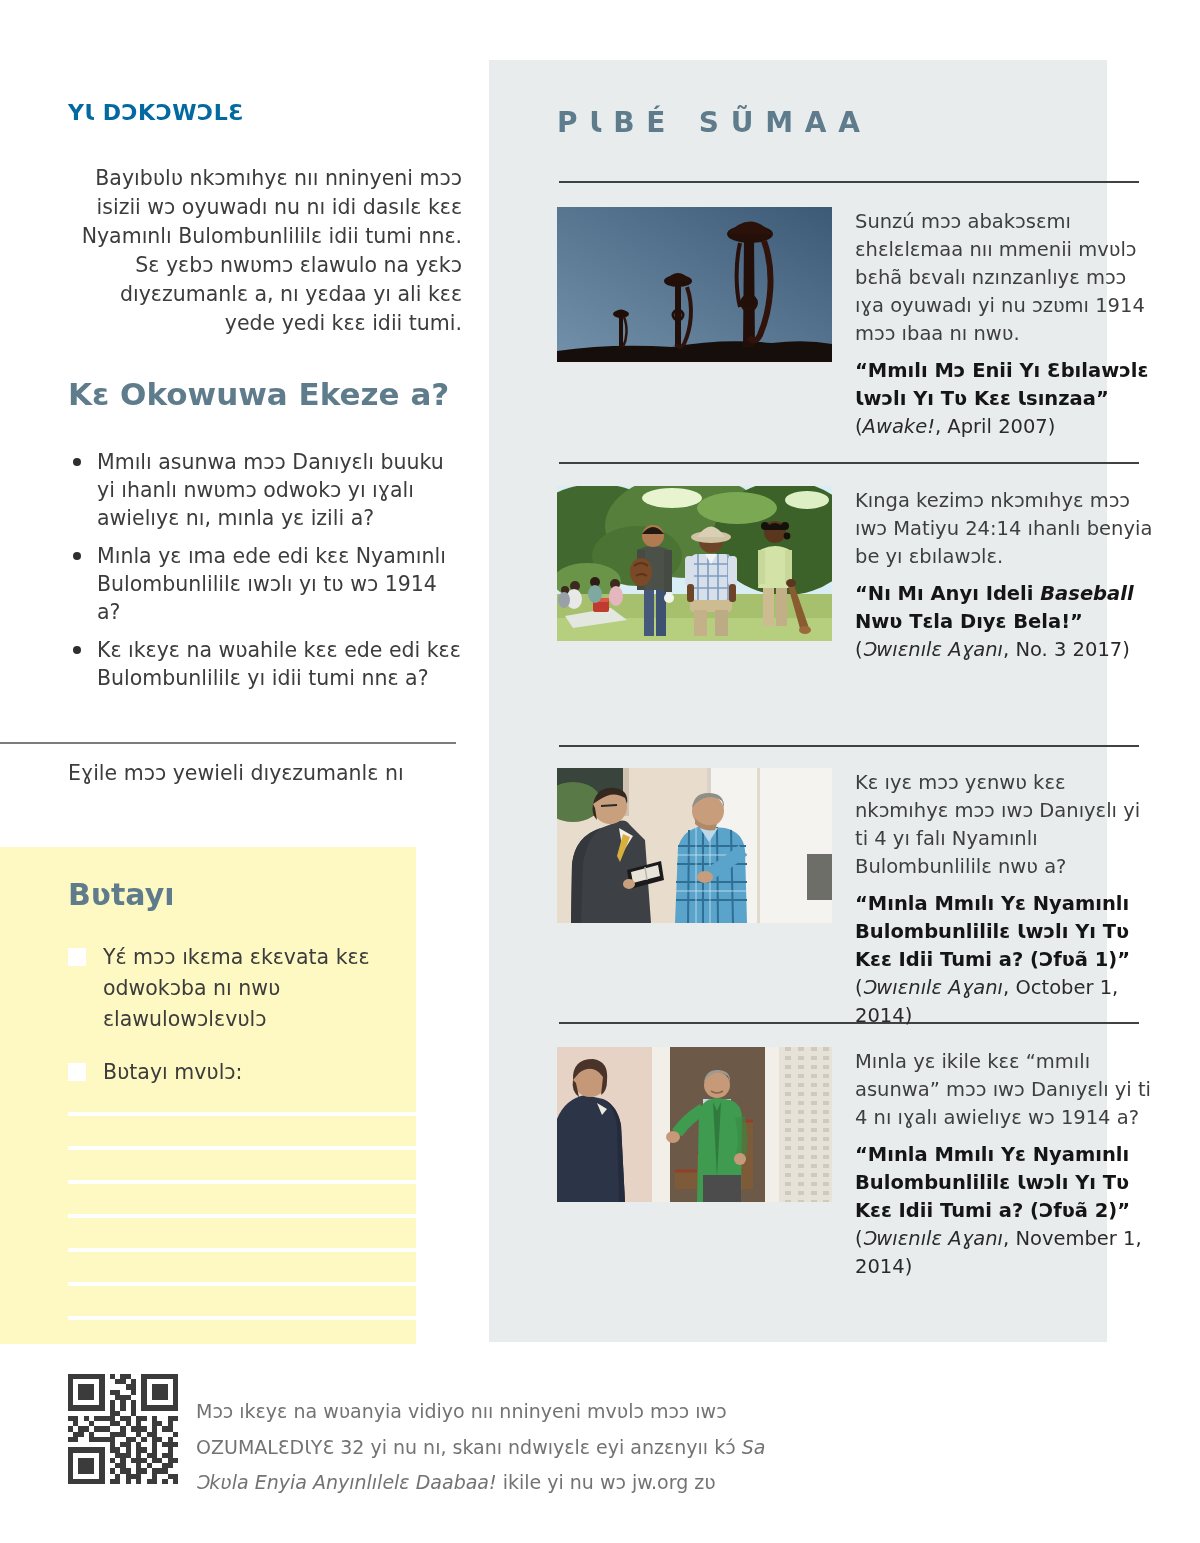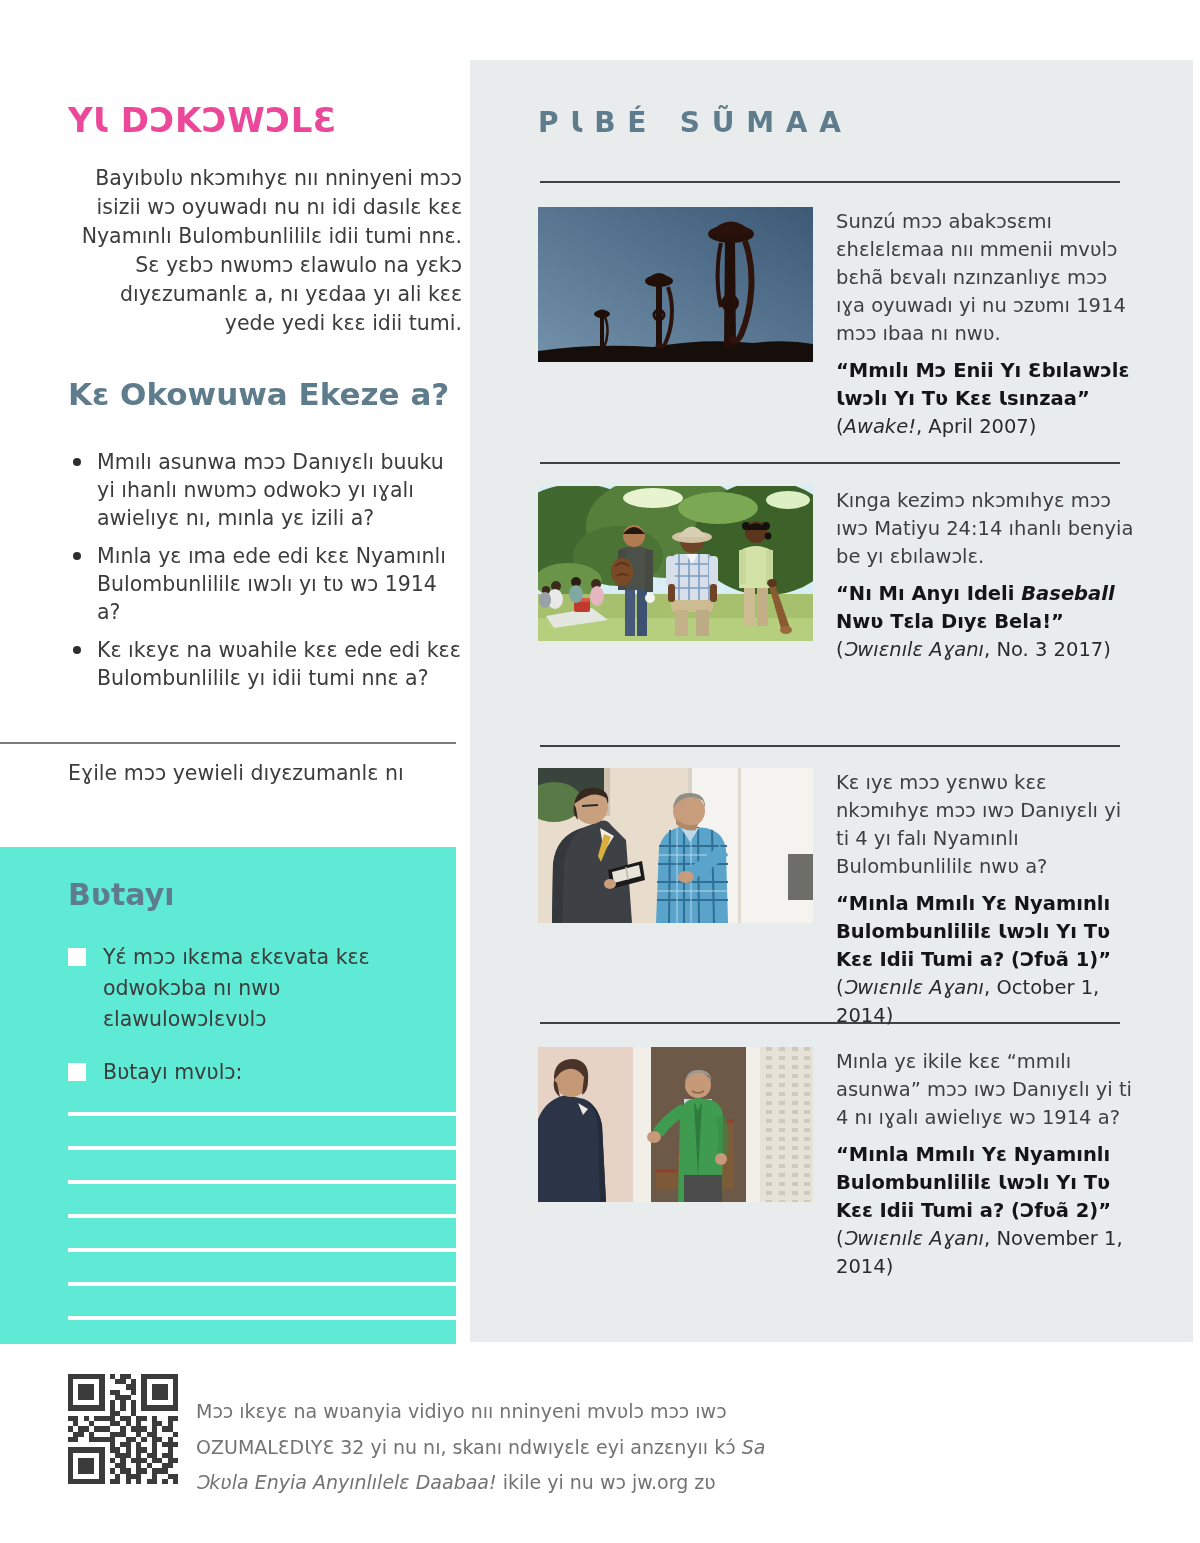--- a/index.html
+++ b/index.html
@@ -1,44 +1,44 @@
 <!DOCTYPE html>
 <html><head>
 <meta charset="utf-8">
 <style>
   html,body{margin:0;padding:0;background:#ffffff;}
   .page{position:relative;width:1200px;height:1543px;background:#ffffff;overflow:hidden;
         font-family:"DejaVu Sans",sans-serif;}
 
   
-  .left-h1{position:absolute;left:68px;top:100px;margin:0;font-size:34px;font-weight:700;
-           color:#ec4899;letter-spacing:.5px;}
+  .left-h1{position:absolute;left:68px;top:100px;margin:0;font-size:22px;font-weight:700;
+           color:#0369a1;letter-spacing:.5px;}
   .left-p{position:absolute;left:68px;top:164px;width:394px;margin:0;font-size:20.5px;
           line-height:29px;color:#3c3c3c;text-align:right;}
   .left-h2{position:absolute;left:68px;top:376px;margin:0;font-size:31px;font-weight:700;
            color:#5e7c8b;text-align:center;}
   .bullets{position:absolute;left:68px;top:448px;width:394px;margin:0;padding:0;}
   .bullets li{position:relative;list-style:none;padding-left:29px;margin:0 0 10px 0;
               font-size:20.5px;line-height:28px;color:#3c3c3c;}
   .bullets li .dot{position:absolute;left:5px;top:10px;width:8px;height:8px;border-radius:50%;
               background:#2e2e2e;}
   .left-hr{position:absolute;left:0;top:742px;width:456px;height:2px;background:#7c7c7c;}
   .footnote{position:absolute;left:68px;top:761px;margin:0;font-size:20.5px;color:#3c3c3c;}
 
-  .notes-box{position:absolute;left:0;top:847px;width:456px;height:497px;background:#5eead4;
+  .notes-box{position:absolute;left:0;top:847px;width:416px;height:497px;background:#fef9c3;
              box-sizing:border-box;padding:30px 0 4px 68px;}
   .notes-title{margin:0 0 30px 0;font-size:30px;font-weight:700;color:#5e7c8b;}
   .check-row{display:flex;margin-bottom:22px;width:330px;}
   .checkbox{width:18px;height:18px;background:#ffffff;flex:none;margin:6px 17px 0 0;}
   .check-label{font-size:20.5px;line-height:31px;color:#3c3c3c;}
   .ruled{margin-top:24px;}
   .ruled .line{width:388px;height:4px;background:#ffffff;margin-bottom:30px;}
 
   
-  .right-panel{position:absolute;left:470px;top:60px;width:723px;height:1282px;background:#e9eced;}
+  .right-panel{position:absolute;left:489px;top:60px;width:618px;height:1282px;background:#e9eced;}
   .right-title{position:absolute;left:68px;top:46px;margin:0;font-size:28px;font-weight:700;
                letter-spacing:.42em;color:#5e7c8b;white-space:nowrap;}
   .sep{position:absolute;left:70px;width:580px;height:2px;background:#414141;}
   .sep1{top:121px}.sep2{top:402px}.sep3{top:685px}.sep4{top:962px}
   .entry{position:absolute;left:68px;width:596px;display:flex;justify-content:flex-end;}
   .entry1{top:147px}.entry2{top:426px}.entry3{top:708px}.entry4{top:987px}
   .entry-photo{width:275px;height:155px;flex:none;margin-right:23px;overflow:hidden;}
   .entry-photo svg{display:block;width:100%;height:100%;}
   .entry-body{flex:1;padding-top:1px;}
   .entry-desc{margin:0;font-size:19.5px;line-height:28px;color:#3e3e3e;}

